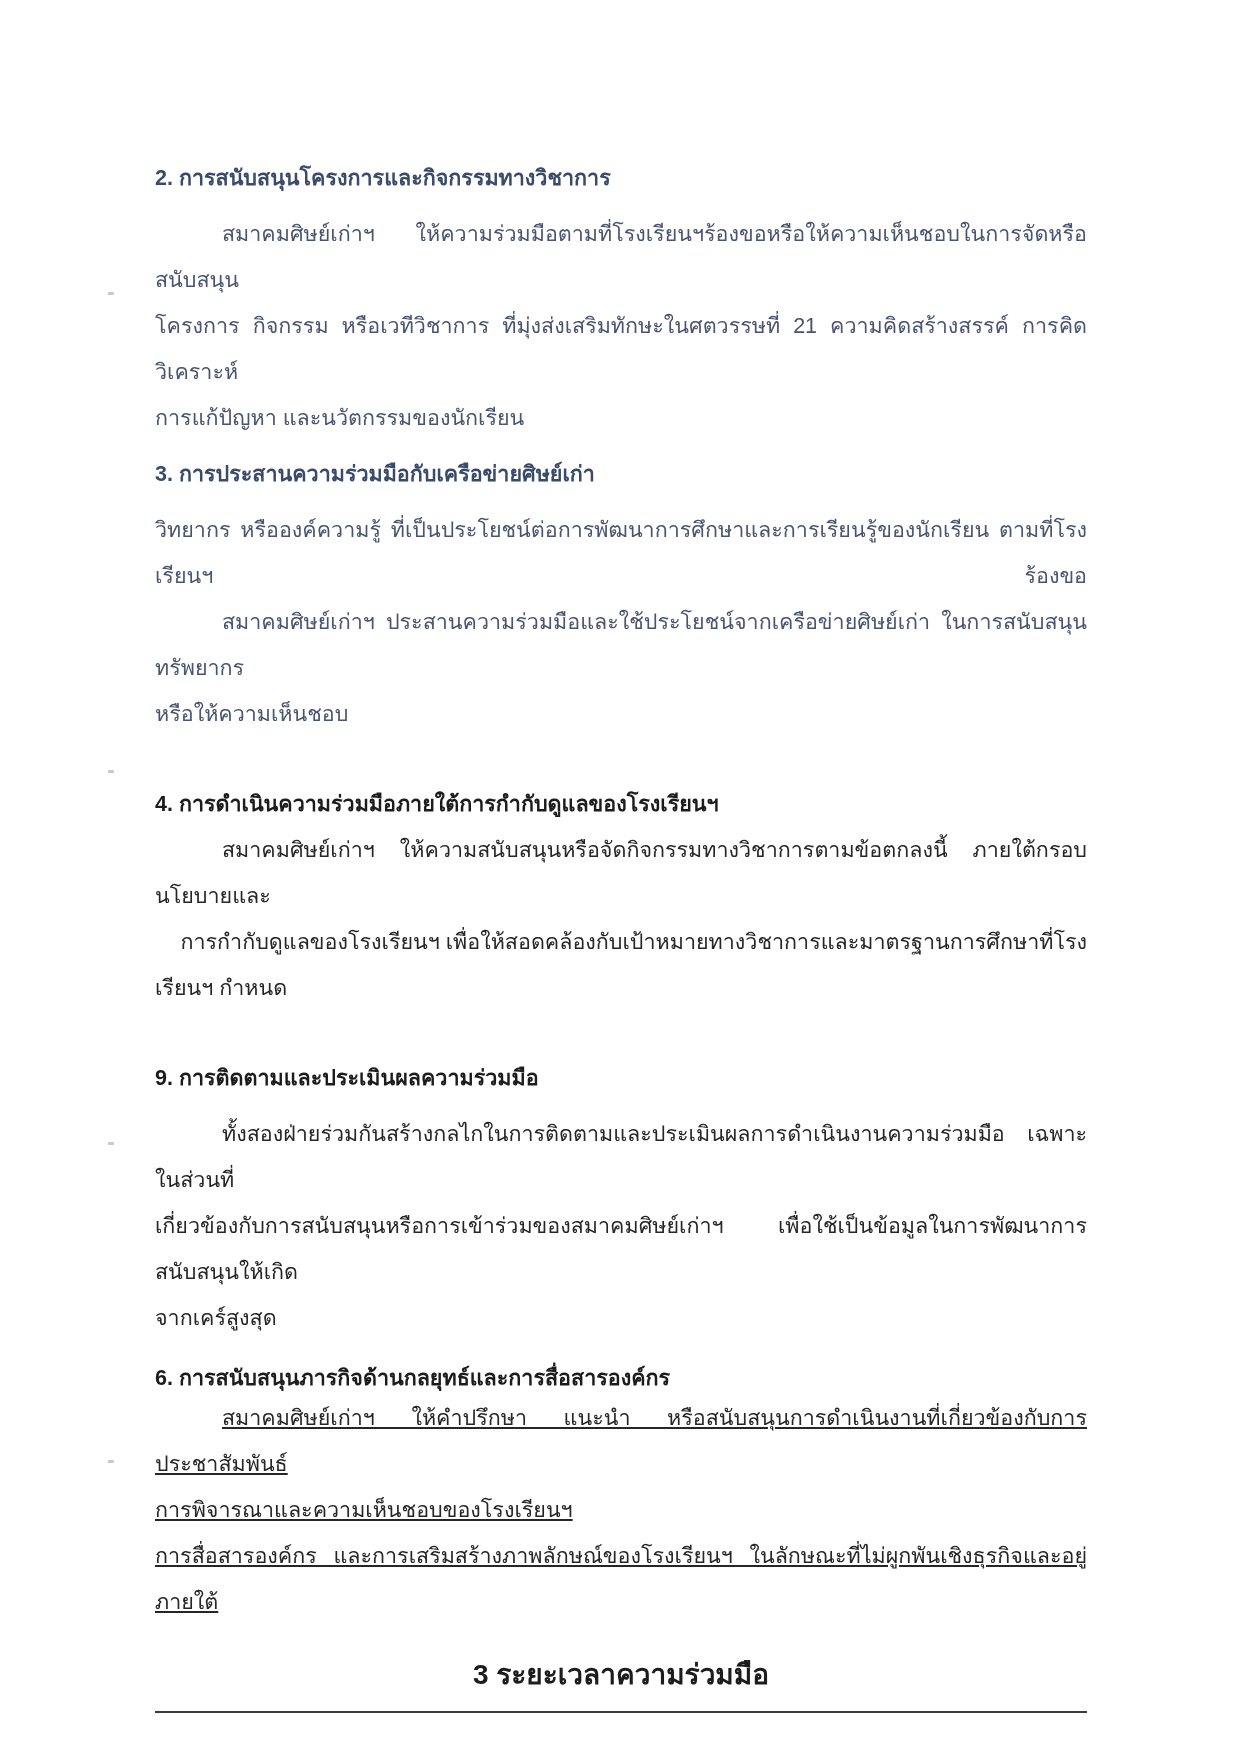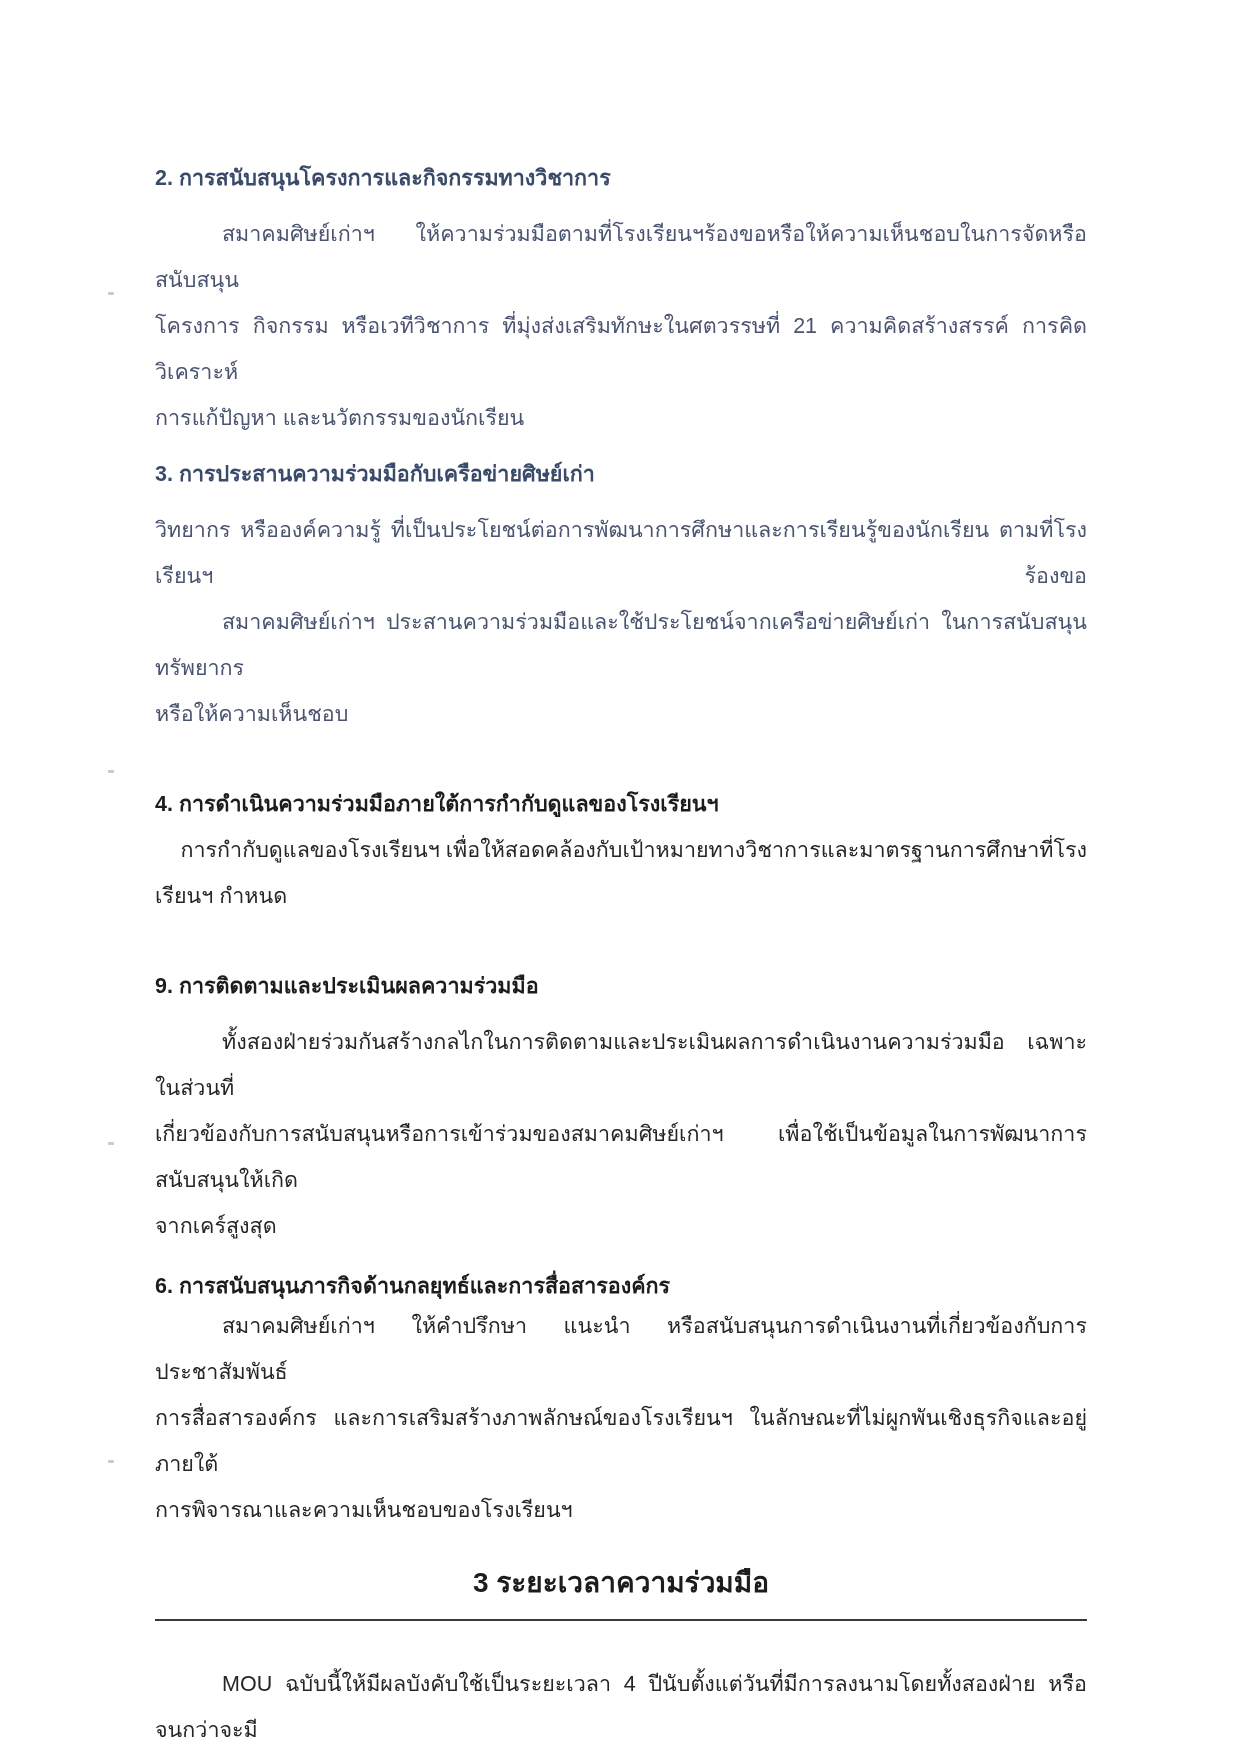--- a/index.html
+++ b/index.html
@@ -42,21 +42,21 @@
 
   
   #para-2   { margin-top: 10px; }
   #head-3   { margin-top: 10px; }
   #para-3   { margin-top: 10px; }
   #head-4   { margin-top: 44px; }
   #para-4   { margin-top: 0; }
   #head-5   { margin-top: 44px; }
   #para-5   { margin-top: 10px; }
   #head-6   { margin-top: 14px; }
-  #para-6   { margin-top: -6px; }
+  #para-6   { margin-top: -6px; text-decoration: underline; }
 
   .divider-heading {
     margin-top: 20px;
     font-size: 28px;
     font-weight: bold;
     line-height: 60px;
     text-align: center;
     color: var(--heading-black, #1c1c1c);
   }
   .divider-rule {
@@ -103,35 +103,36 @@
 
     <div class="heading blue" id="head-3">3. การประสานความร่วมมือกับเครือข่ายศิษย์เก่า</div>
     <div class="para blue" id="para-3">
       <div class="para-line">วิทยากร หรือองค์ความรู้ ที่เป็นประโยชน์ต่อการพัฒนาการศึกษาและการเรียนรู้ของนักเรียน ตามที่โรงเรียนฯ ร้องขอ</div>
       <div class="para-line first">สมาคมศิษย์เก่าฯ ประสานความร่วมมือและใช้ประโยชน์จากเครือข่ายศิษย์เก่า ในการสนับสนุนทรัพยากร</div>
       <div class="para-line last">หรือให้ความเห็นชอบ</div>
     </div>
 
     <div class="heading" id="head-4">4. การดำเนินความร่วมมือภายใต้การกำกับดูแลของโรงเรียนฯ</div>
     <div class="para" id="para-4">
+      <div class="para-line first">สมาคมศิษย์เก่าฯ ให้ความสนับสนุนหรือจัดกิจกรรมทางวิชาการตามข้อตกลงนี้ ภายใต้กรอบนโยบายและ</div>
       <div class="para-line last">การกำกับดูแลของโรงเรียนฯ เพื่อให้สอดคล้องกับเป้าหมายทางวิชาการและมาตรฐานการศึกษาที่โรงเรียนฯ กำหนด</div>
     </div>
 
     <div class="heading" id="head-5">9. การติดตามและประเมินผลความร่วมมือ</div>
     <div class="para" id="para-5">
       <div class="para-line first">ทั้งสองฝ่ายร่วมกันสร้างกลไกในการติดตามและประเมินผลการดำเนินงานความร่วมมือ เฉพาะในส่วนที่</div>
       <div class="para-line">เกี่ยวข้องกับการสนับสนุนหรือการเข้าร่วมของสมาคมศิษย์เก่าฯ เพื่อใช้เป็นข้อมูลในการพัฒนาการสนับสนุนให้เกิด</div>
       <div class="para-line last">จากเคร์สูงสุด</div>
     </div>
 
     <div class="heading" id="head-6">6. การสนับสนุนภารกิจด้านกลยุทธ์และการสื่อสารองค์กร</div>
     <div class="para" id="para-6">
       <div class="para-line first">สมาคมศิษย์เก่าฯ ให้คำปรึกษา แนะนำ หรือสนับสนุนการดำเนินงานที่เกี่ยวข้องกับการประชาสัมพันธ์</div>
+      <div class="para-line last">การพิจารณาและความเห็นชอบของโรงเรียนฯ</div>
       <div class="para-line">การสื่อสารองค์กร และการเสริมสร้างภาพลักษณ์ของโรงเรียนฯ ในลักษณะที่ไม่ผูกพันเชิงธุรกิจและอยู่ภายใต้</div>
-      <div class="para-line last">การพิจารณาและความเห็นชอบของโรงเรียนฯ</div>
     </div>
 
     <div class="divider-heading" id="divider-heading">3 ระยะเวลาความร่วมมือ</div>
     <div class="divider-rule" id="divider-rule"></div>
 
     <div class="para" id="closing-para">
       <div class="para-line first">MOU ฉบับนี้ให้มีผลบังคับใช้เป็นระยะเวลา 4 ปีนับตั้งแต่วันที่มีการลงนามโดยทั้งสองฝ่าย หรือจนกว่าจะมี</div>
 
     </div>
 

